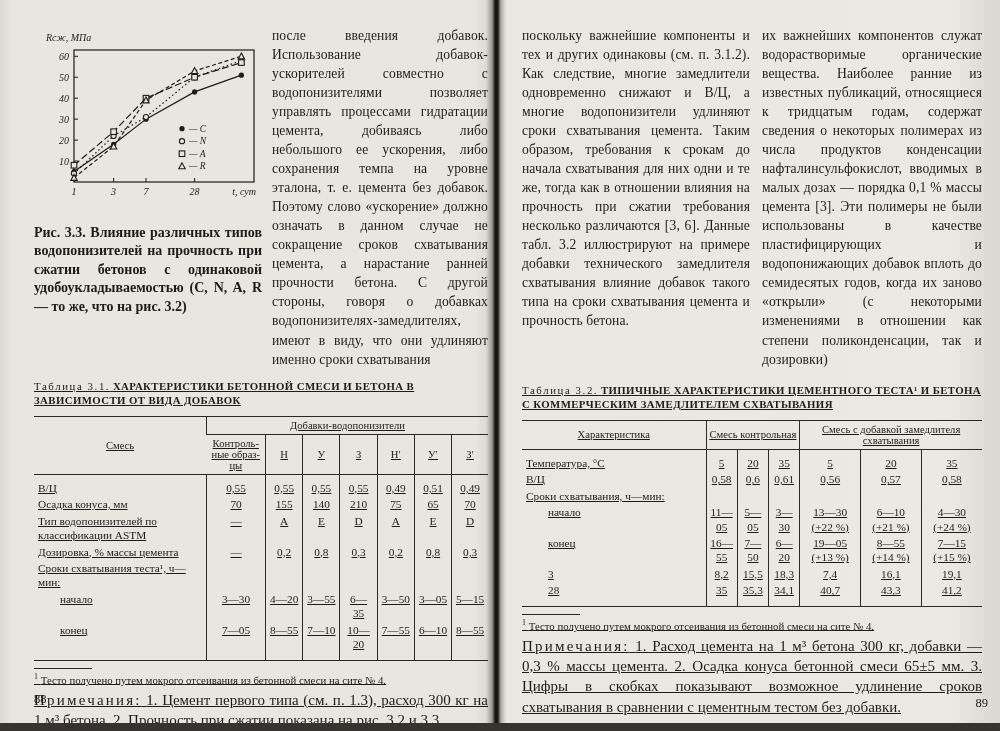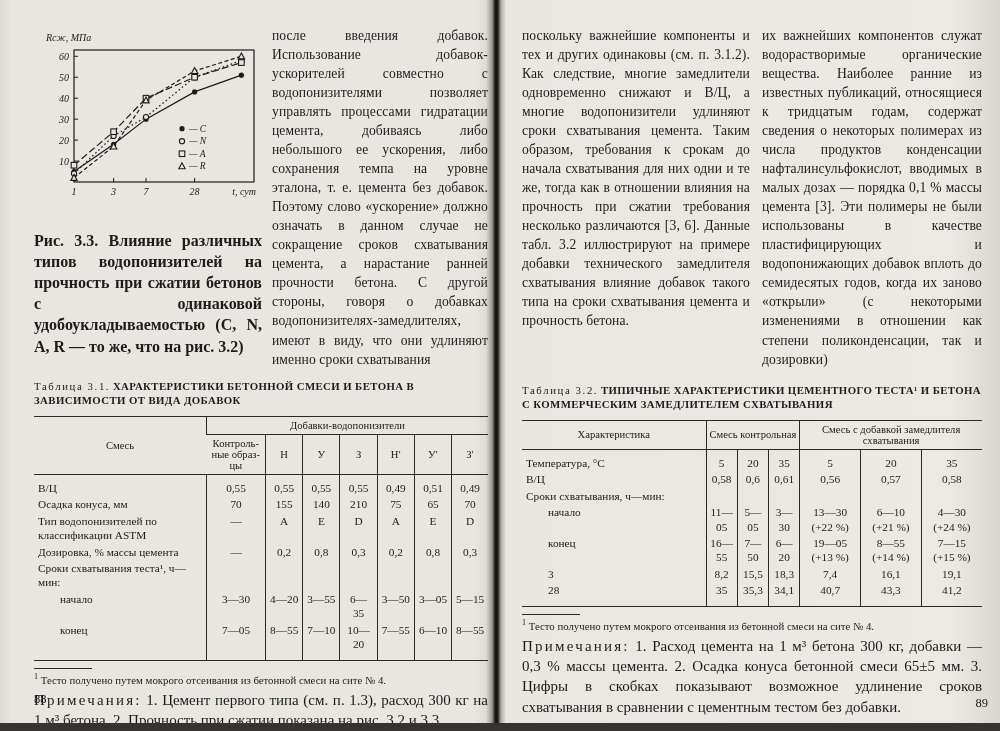--- a/index.html
+++ b/index.html
@@ -20,25 +20,25 @@
   .cols { display:flex; }
   .tcol { text-align:justify; font-size:13.6px; line-height:1.40; letter-spacing:.1px; }
   .tcol p { text-indent:20px; }
   .tcol p.noind { text-indent:0; }
   .page-left  .fig-col { width:228px; margin-right:10px; }
   .page-left  .txt-col { width:216px; }
   .page-right .txt-col-l { width:228px; margin-left:8px; margin-right:12px; }
   .page-right .txt-col-r { width:220px; }
 
   
-  .fig-caption { margin-top:6px; font-size:16px; line-height:1.32; font-weight:bold; text-align:justify; }
+  .fig-caption { font-size:14px; line-height:1.32; font-weight:bold; text-align:justify; }
   #chart-mount { width:228px; height:198px; }
 
   
-  .tbl-block { margin-top:10px; }
+  .tbl-block { margin-top:10px;text-decoration:underline; }
   .tbl-title { font-size:10.8px; line-height:1.35; margin-bottom:8px; }
   .tbl-title .tlabel { letter-spacing:1.6px; font-weight:normal; }
   .tbl-title .ttext  { font-weight:bold; letter-spacing:.4px; }
   table.book { width:100%; border-collapse:collapse; border-top:1.4px solid #2a2927; border-bottom:1.4px solid #2a2927; font-size:11.3px; }
   table.book thead { border-bottom:1px solid #2a2927; }
   table.book th { font-weight:normal; font-size:10.6px; text-align:center; vertical-align:middle; padding:3px 2px; white-space:pre-line; }
   table.book td { vertical-align:top; text-align:center; padding:1px 2px; white-space:pre-line; line-height:1.28; }
   table.book td.lbl { text-align:left; padding-left:4px; }
   table.book td.ind { padding-left:26px; }
   table.book th + th, table.book td + td { border-left:1px solid #2a2927; }

